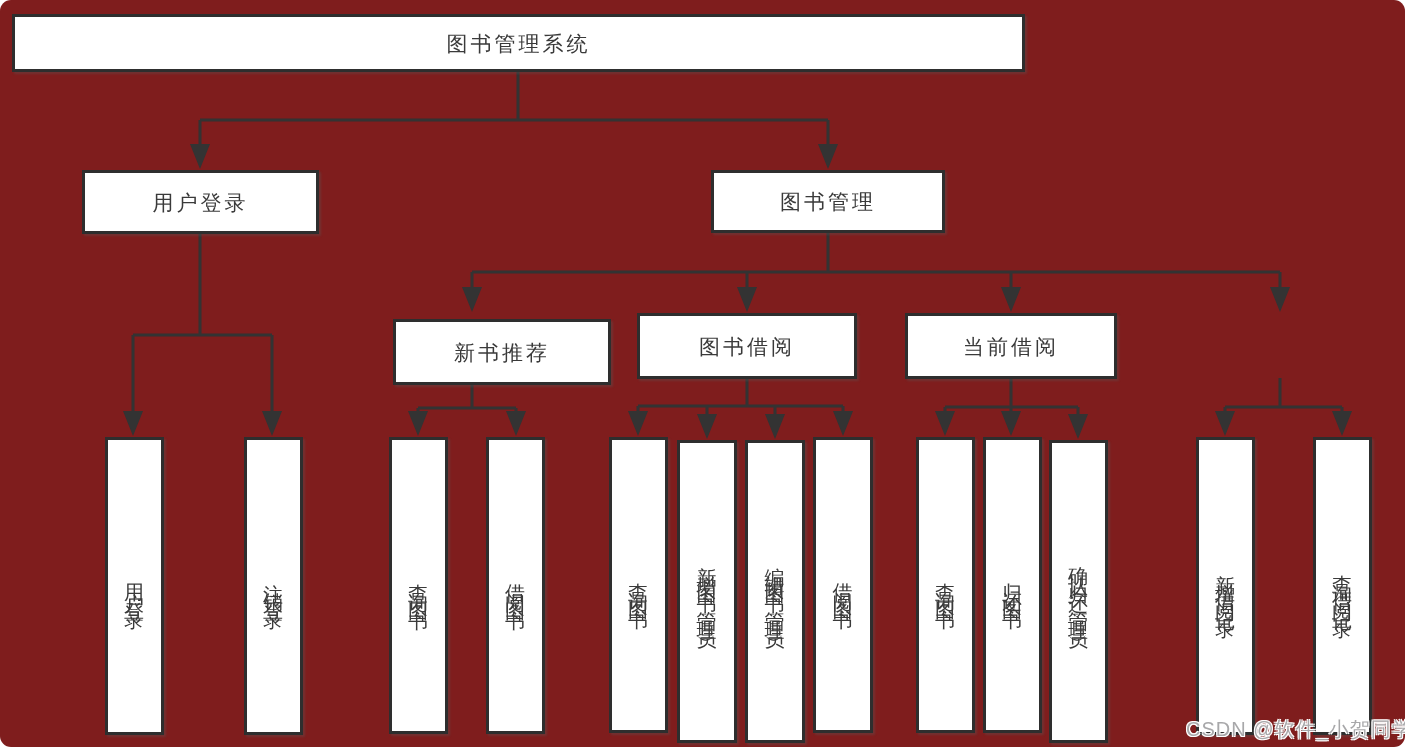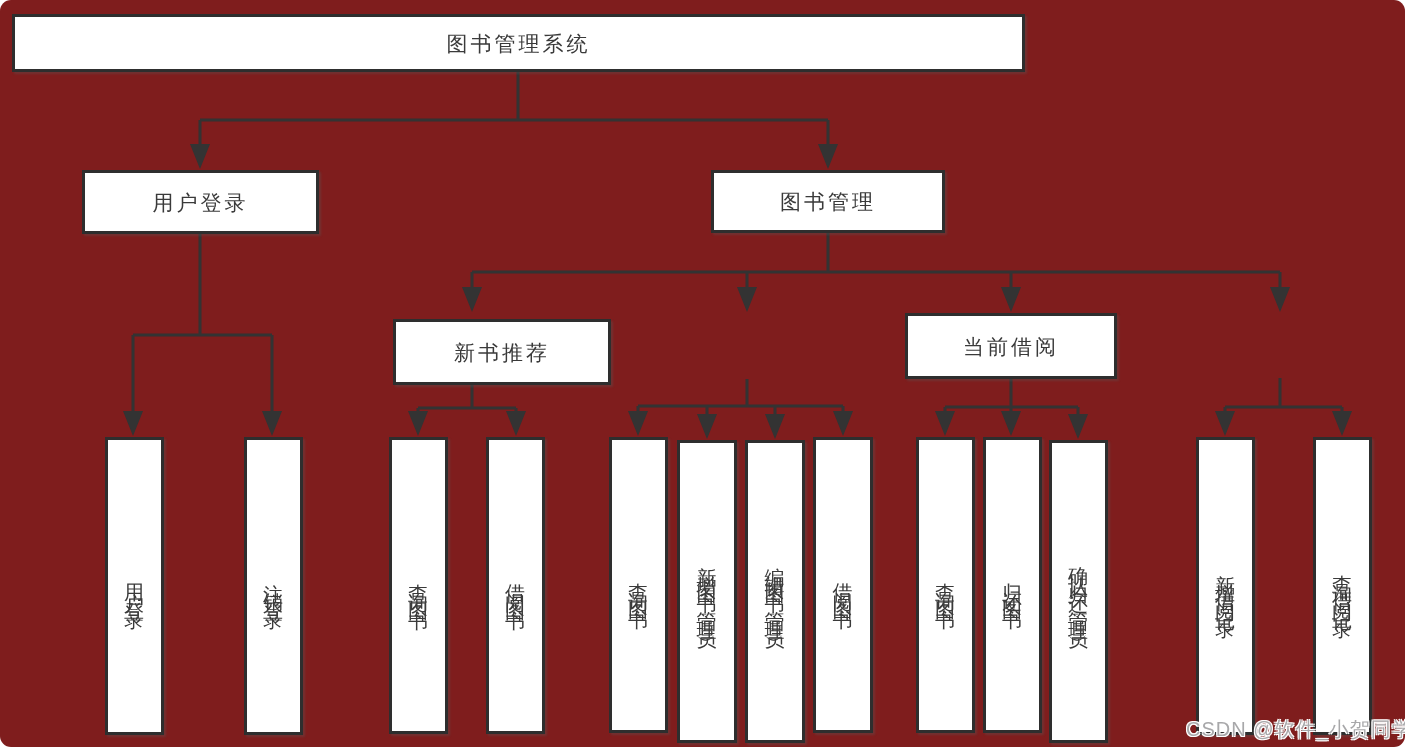--- a/index.html
+++ b/index.html
@@ -114,20 +114,23 @@
   <div class="node" style="left:82px; top:170px; width:237px; height:64px;">
     <span class="hlabel">用户登录</span>
   </div>
   <div class="node" style="left:711px; top:170px; width:234px; height:63px;text-align:right;">
     <span class="hlabel">图书管理</span>
   </div>
 
   <div class="node" style="left:363px; top:319px; width:218px; height:66px;margin-left:30px;">
     <span class="hlabel">新书推荐</span>
   </div>
+  <div class="node" style="left:637px; top:313px; width:220px; height:66px;">
+    <span class="hlabel">图书借阅</span>
+  </div>
   <div class="node" style="left:905px; top:313px; width:212px; height:66px;">
     <span class="hlabel">当前借阅</span>
   </div>
 
   <div class="node leaf" style="left:105px; top:437px; width:59px; height:298px;">
     <span class="vlabel">用户登录</span>
   </div>
   <div class="node leaf" style="left:244px; top:437px; width:59px; height:298px;">
     <span class="vlabel">注销登录</span>
   </div>

